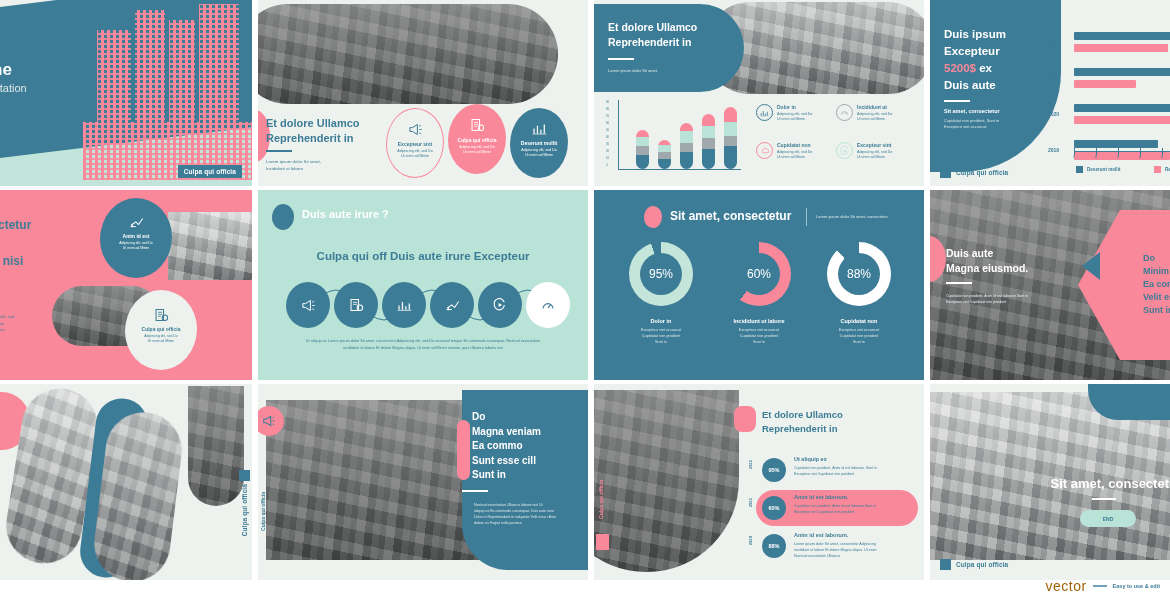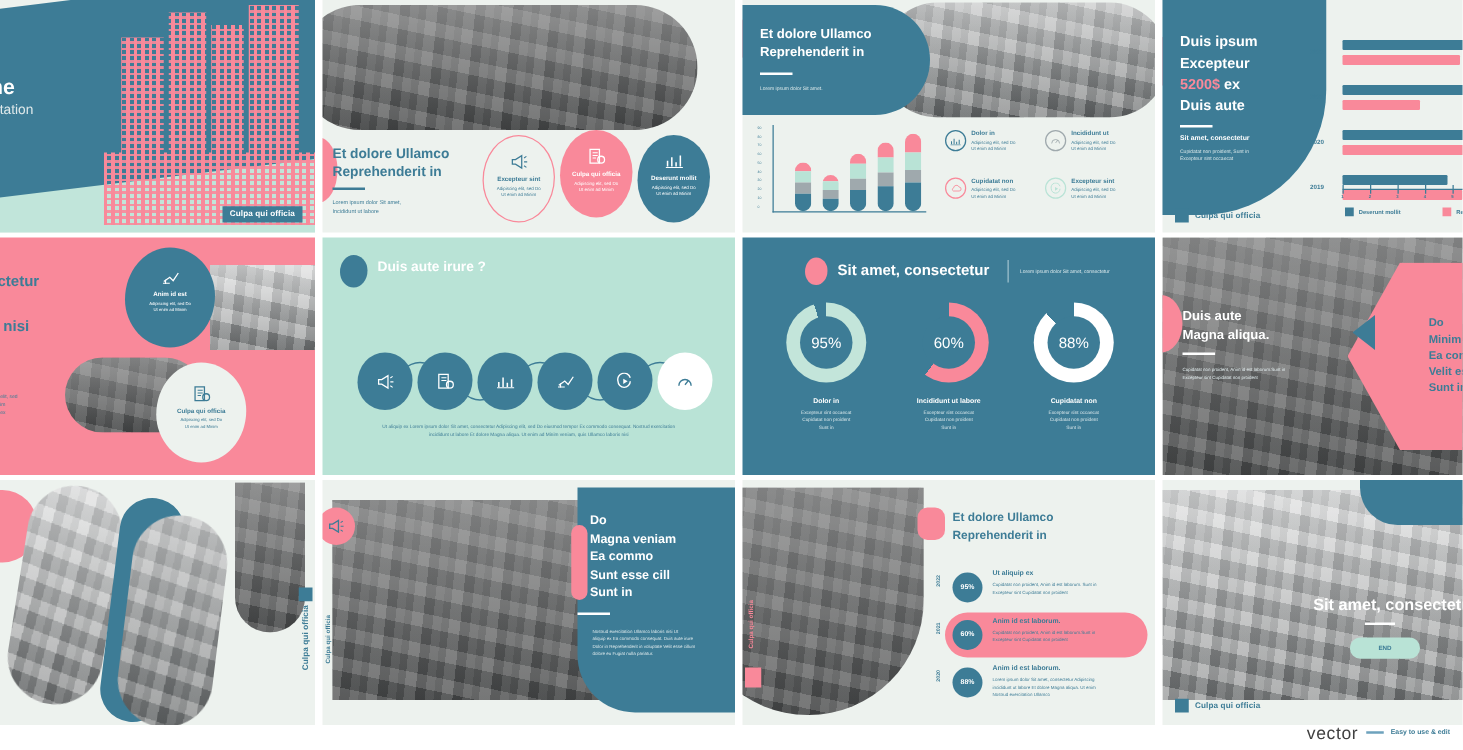--- a/index.html
+++ b/index.html
@@ -192,21 +192,21 @@
   .s11 .sidebox { position: absolute; left: 2px; top: 150px; width: 13px; height: 16px; background: #f9899a; }
 
   
   .s12 .ph { position: absolute; left: 0; top: 8px; right: 0; height: 168px; }
   .s12 .tealcorner { position: absolute; right: -10px; top: -4px; width: 110px; height: 40px; background: #3d7c96; border-radius: 0 0 0 30px; }
   .s12 h3 { position: absolute; left: 0; right: 6px; top: 92px; text-align: right; font-size: 13px; font-weight: bold; color: #fff; }
   .s12 .rule2 { position: absolute; right: 72px; top: 114px; width: 24px; height: 2px; background: #fff; }
   .s12 .endbtn { position: absolute; right: 52px; top: 126px; width: 56px; height: 17px; background: #b9e3d6; border-radius: 999px; display: flex; align-items: center; justify-content: center; font-size: 5px; font-weight: bold; color: #3d7c96; }
 
   .vector { position: absolute; right: 10px; bottom: 6px; display: flex; align-items: center; gap: 6px; }
-  .vector .vw { font-size: 14px; color: #404040; letter-spacing: .5px; }
+  .vector .vw { font-size: 14px; color: #a16207; letter-spacing: .5px; }
   .vector .dash { width: 14px; height: 1.5px; background: #6ea2bd; }
   .vector .tag { font-size: 5.5px; font-weight: bold; color: #3d7c96; }
 
   svg { display: block; }
 </style>
 </head>
 <body>
 
 <div class="grid">
 
@@ -466,20 +466,21 @@
         </svg>
         <div class="nm">Culpa qui officia</div>
         <div class="ds"><span>Adipiscing elit, sed Do</span><br><span>Ut enim ad Minim</span></div>
       </div>
     </div>
   </div>
 
   <div class="slide s6 mint">
     <div class="tdot blob"></div>
     <div class="t1">Duis aute irure  ?</div>
+    <div class="t2">Culpa qui off  Duis aute irure  Excepteur</div>
 
     <div class="chain">
       <svg width="280" height="46" style="position:absolute;left:0;top:0">
         <path d="M36 14 Q50 2 64 14" fill="none" stroke="#3d7c96" stroke-width="1"></path>
         <path d="M84 32 Q98 44 112 32" fill="none" stroke="#3d7c96" stroke-width="1"></path>
         <path d="M132 14 Q146 2 160 14" fill="none" stroke="#3d7c96" stroke-width="1"></path>
         <path d="M180 32 Q194 44 208 32" fill="none" stroke="#3d7c96" stroke-width="1"></path>
         <path d="M228 14 Q242 2 256 14" fill="none" stroke="#3d7c96" stroke-width="1"></path>
       </svg>
       <div class="nd blob teal" style="left:0">
@@ -556,21 +557,21 @@
       <div class="ds"><span>Excepteur sint occaecat</span><br><span>Cupidatat non proident</span><br><span>Sunt in</span></div>
     </div>
   </div>
 
   <div class="slide s8">
     <div class="photo ph dark"></div>
     <div class="pinkleft"></div>
     <div class="arrow"></div>
     <div class="tealtip"></div>
     <h3>
-      <span>Duis aute</span><br><span>Magna aliqua.</span>
+      <span>Duis aute</span><br><span>Magna eiusmod.</span>
     </h3>
     <div class="rule" style="position:absolute;left:16px;top:92px"></div>
     <div class="body">
       <span>Cupidatat non proident, Anim id est laborum.Sunt in</span><br><span>Excepteur sint Cupidatat non proident</span>
     </div>
     <div class="rt">
       <span>Do</span><br><span>Minim ve</span><br>
       <span>Ea comm</span><br><span>Velit esse</span><br>
       <span>Sunt in</span>
     </div>

